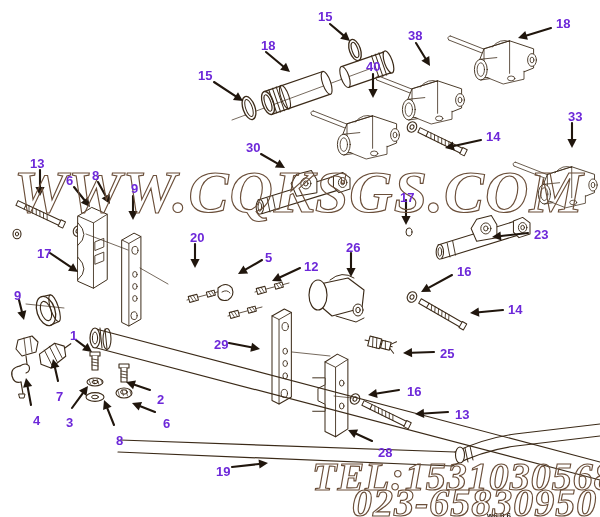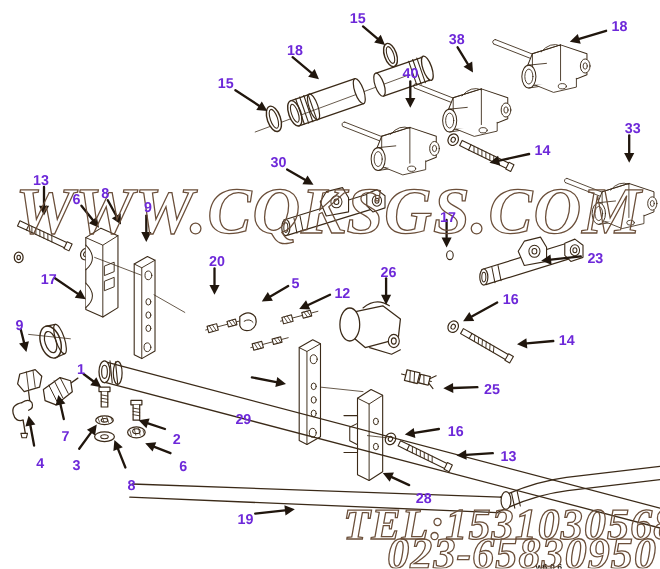--- a/index.html
+++ b/index.html
@@ -465,21 +465,21 @@
       <div class="callout-num" style="left: 440px; top: 347px;">25</div>
       <div class="callout-num" style="left: 37px; top: 247px;">17</div>
       <div class="callout-num" style="left: 14px; top: 289px;">9</div>
       <div class="callout-num" style="left: 70px; top: 329px;">1</div>
       <div class="callout-num" style="left: 33px; top: 414px;">4</div>
       <div class="callout-num" style="left: 56px; top: 390px;">7</div>
       <div class="callout-num" style="left: 66px; top: 416px;">3</div>
       <div class="callout-num" style="left: 116px; top: 434px;">8</div>
       <div class="callout-num" style="left: 157px; top: 393px;">2</div>
       <div class="callout-num" style="left: 163px; top: 417px;">6</div>
-      <div class="callout-num" style="left: 214px; top: 338px; margin-top: 36px;">29</div>
+      <div class="callout-num" style="left: 214px; top: 338px;">29</div>
       <div class="callout-num" style="left: 407px; top: 385px;">16</div>
       <div class="callout-num" style="left: 455px; top: 408px;">13</div>
       <div class="callout-num" style="left: 378px; top: 446px;">28</div>
       <div class="callout-num" style="left: 216px; top: 465px;">19</div>
     </div>
 
   <div class="tiny-label" style="left:487px; top:487px;">w6 0 6</div>
 
 </div>
 

